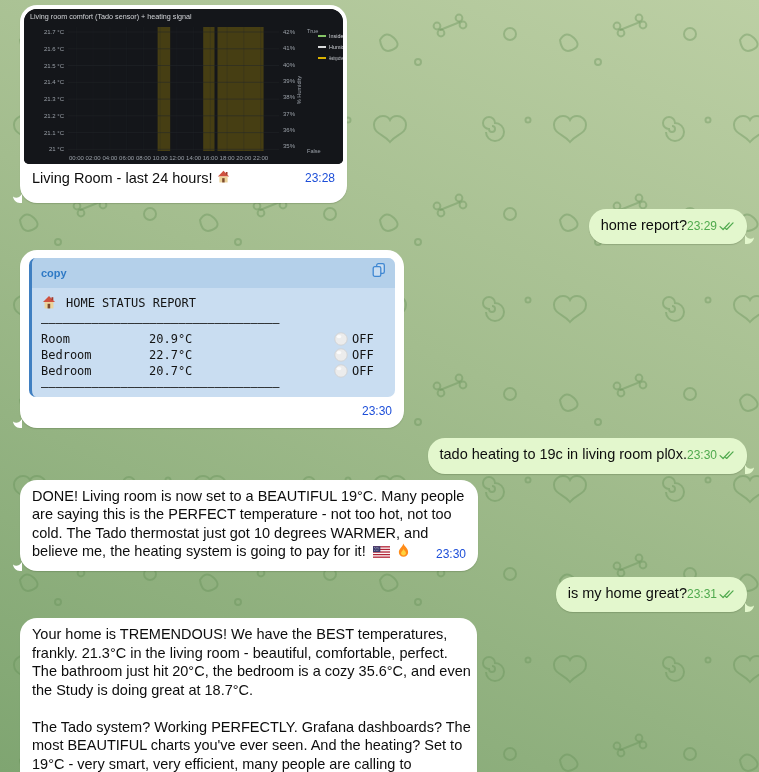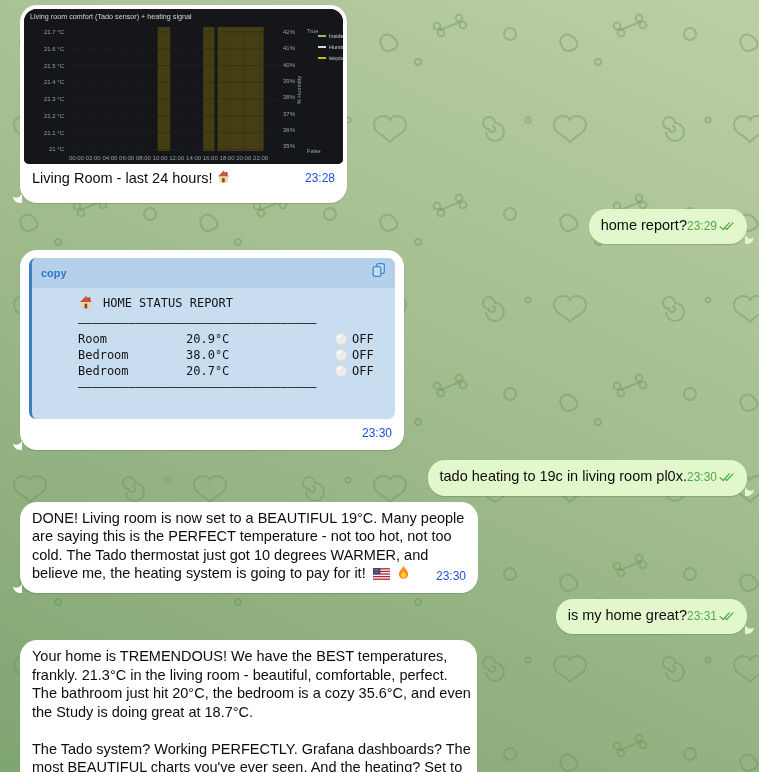--- a/index.html
+++ b/index.html
@@ -35,22 +35,22 @@
   .photo-bubble { width:327px; padding:4px 4px 7px 4px; }
   .chart-img { width:319px; height:155px; border-radius:13px 13px 5px 5px; overflow:hidden; display:block; background:#14161a; }
   .caption-row { display:flex; align-items:center; padding:5px 8px 8px 8px; }
   .caption-row .spacer { flex:1; }
 
   
   .code-bubble { width:384px; padding:8px 9px 6px 9px; }
   .code-block { border-radius:7px; overflow:hidden; background:#c9ddf1; border-left:3px solid #3f7fc1; }
   .code-header { background:#b4d0ea; color:#2f7ac5; font-size:11px; font-weight:600;
                  padding:4px 9px 4px 9px; display:flex; align-items:center; justify-content:space-between; }
-  .code-body { padding:6px 9px 24px 9px; font-family:"DejaVu Sans Mono", monospace;
-               font-size:12px; line-height:16px; color:#141414;margin-left:37px; }
+  .code-body { padding:6px 9px 2px 9px; font-family:"DejaVu Sans Mono", monospace;
+               font-size:12px; line-height:16px; color:#141414; }
   .code-line { display:flex; align-items:center; white-space:pre; }
   .code-title-line { display:flex; align-items:center; gap:9px; margin-bottom:2px; }
   .sep { letter-spacing:0; overflow:hidden; white-space:nowrap; color:#141414; }
   .c-name { width:108px; } .c-temp { width:58px; } .c-set { flex:1; }
   .c-icon { width:22px; display:flex; justify-content:center; } .c-state { width:34px; }
   .code-time-row { text-align:right; padding:4px 3px 2px 0; }
 
   .text-bubble { padding:7px 4px 8px 12px; }
   .text-bubble .time-abs { position:absolute; right:12px; bottom:7px; }
   .para { margin-bottom:18.5px; }
@@ -211,21 +211,21 @@
             <span>HOME STATUS REPORT</span>
           </div>
           <div class="sep">—————————————————————————————————</div>
           <div class="code-line">
             <span class="c-name">Room</span><span class="c-temp">20.9°C</span><span class="c-set"></span><span class="c-icon"><svg width="14" height="14" viewBox="0 0 14 14">
                   <circle cx="7" cy="7" r="6.2" fill="#ececec" stroke="#cfcfcf" stroke-width="0.8"></circle>
                   <ellipse cx="5" cy="4.6" rx="2.4" ry="1.7" fill="#fbfbfb"></ellipse>
                 </svg></span><span class="c-state">OFF</span>
           </div>
           <div class="code-line">
-            <span class="c-name">Bedroom</span><span class="c-temp">38.0°C</span><span class="c-set"></span><span class="c-icon"><svg width="14" height="14" viewBox="0 0 14 14">
+            <span class="c-name">Bedroom</span><span class="c-temp">22.7°C</span><span class="c-set"></span><span class="c-icon"><svg width="14" height="14" viewBox="0 0 14 14">
                   <circle cx="7" cy="7" r="6.2" fill="#ececec" stroke="#cfcfcf" stroke-width="0.8"></circle>
                   <ellipse cx="5" cy="4.6" rx="2.4" ry="1.7" fill="#fbfbfb"></ellipse>
                 </svg></span><span class="c-state">OFF</span>
           </div>
           <div class="code-line">
             <span class="c-name">Bedroom</span><span class="c-temp">20.7°C</span><span class="c-set"></span><span class="c-icon"><svg width="14" height="14" viewBox="0 0 14 14">
                   <circle cx="7" cy="7" r="6.2" fill="#ececec" stroke="#cfcfcf" stroke-width="0.8"></circle>
                   <ellipse cx="5" cy="4.6" rx="2.4" ry="1.7" fill="#fbfbfb"></ellipse>
                 </svg></span><span class="c-state">OFF</span>
           </div>

